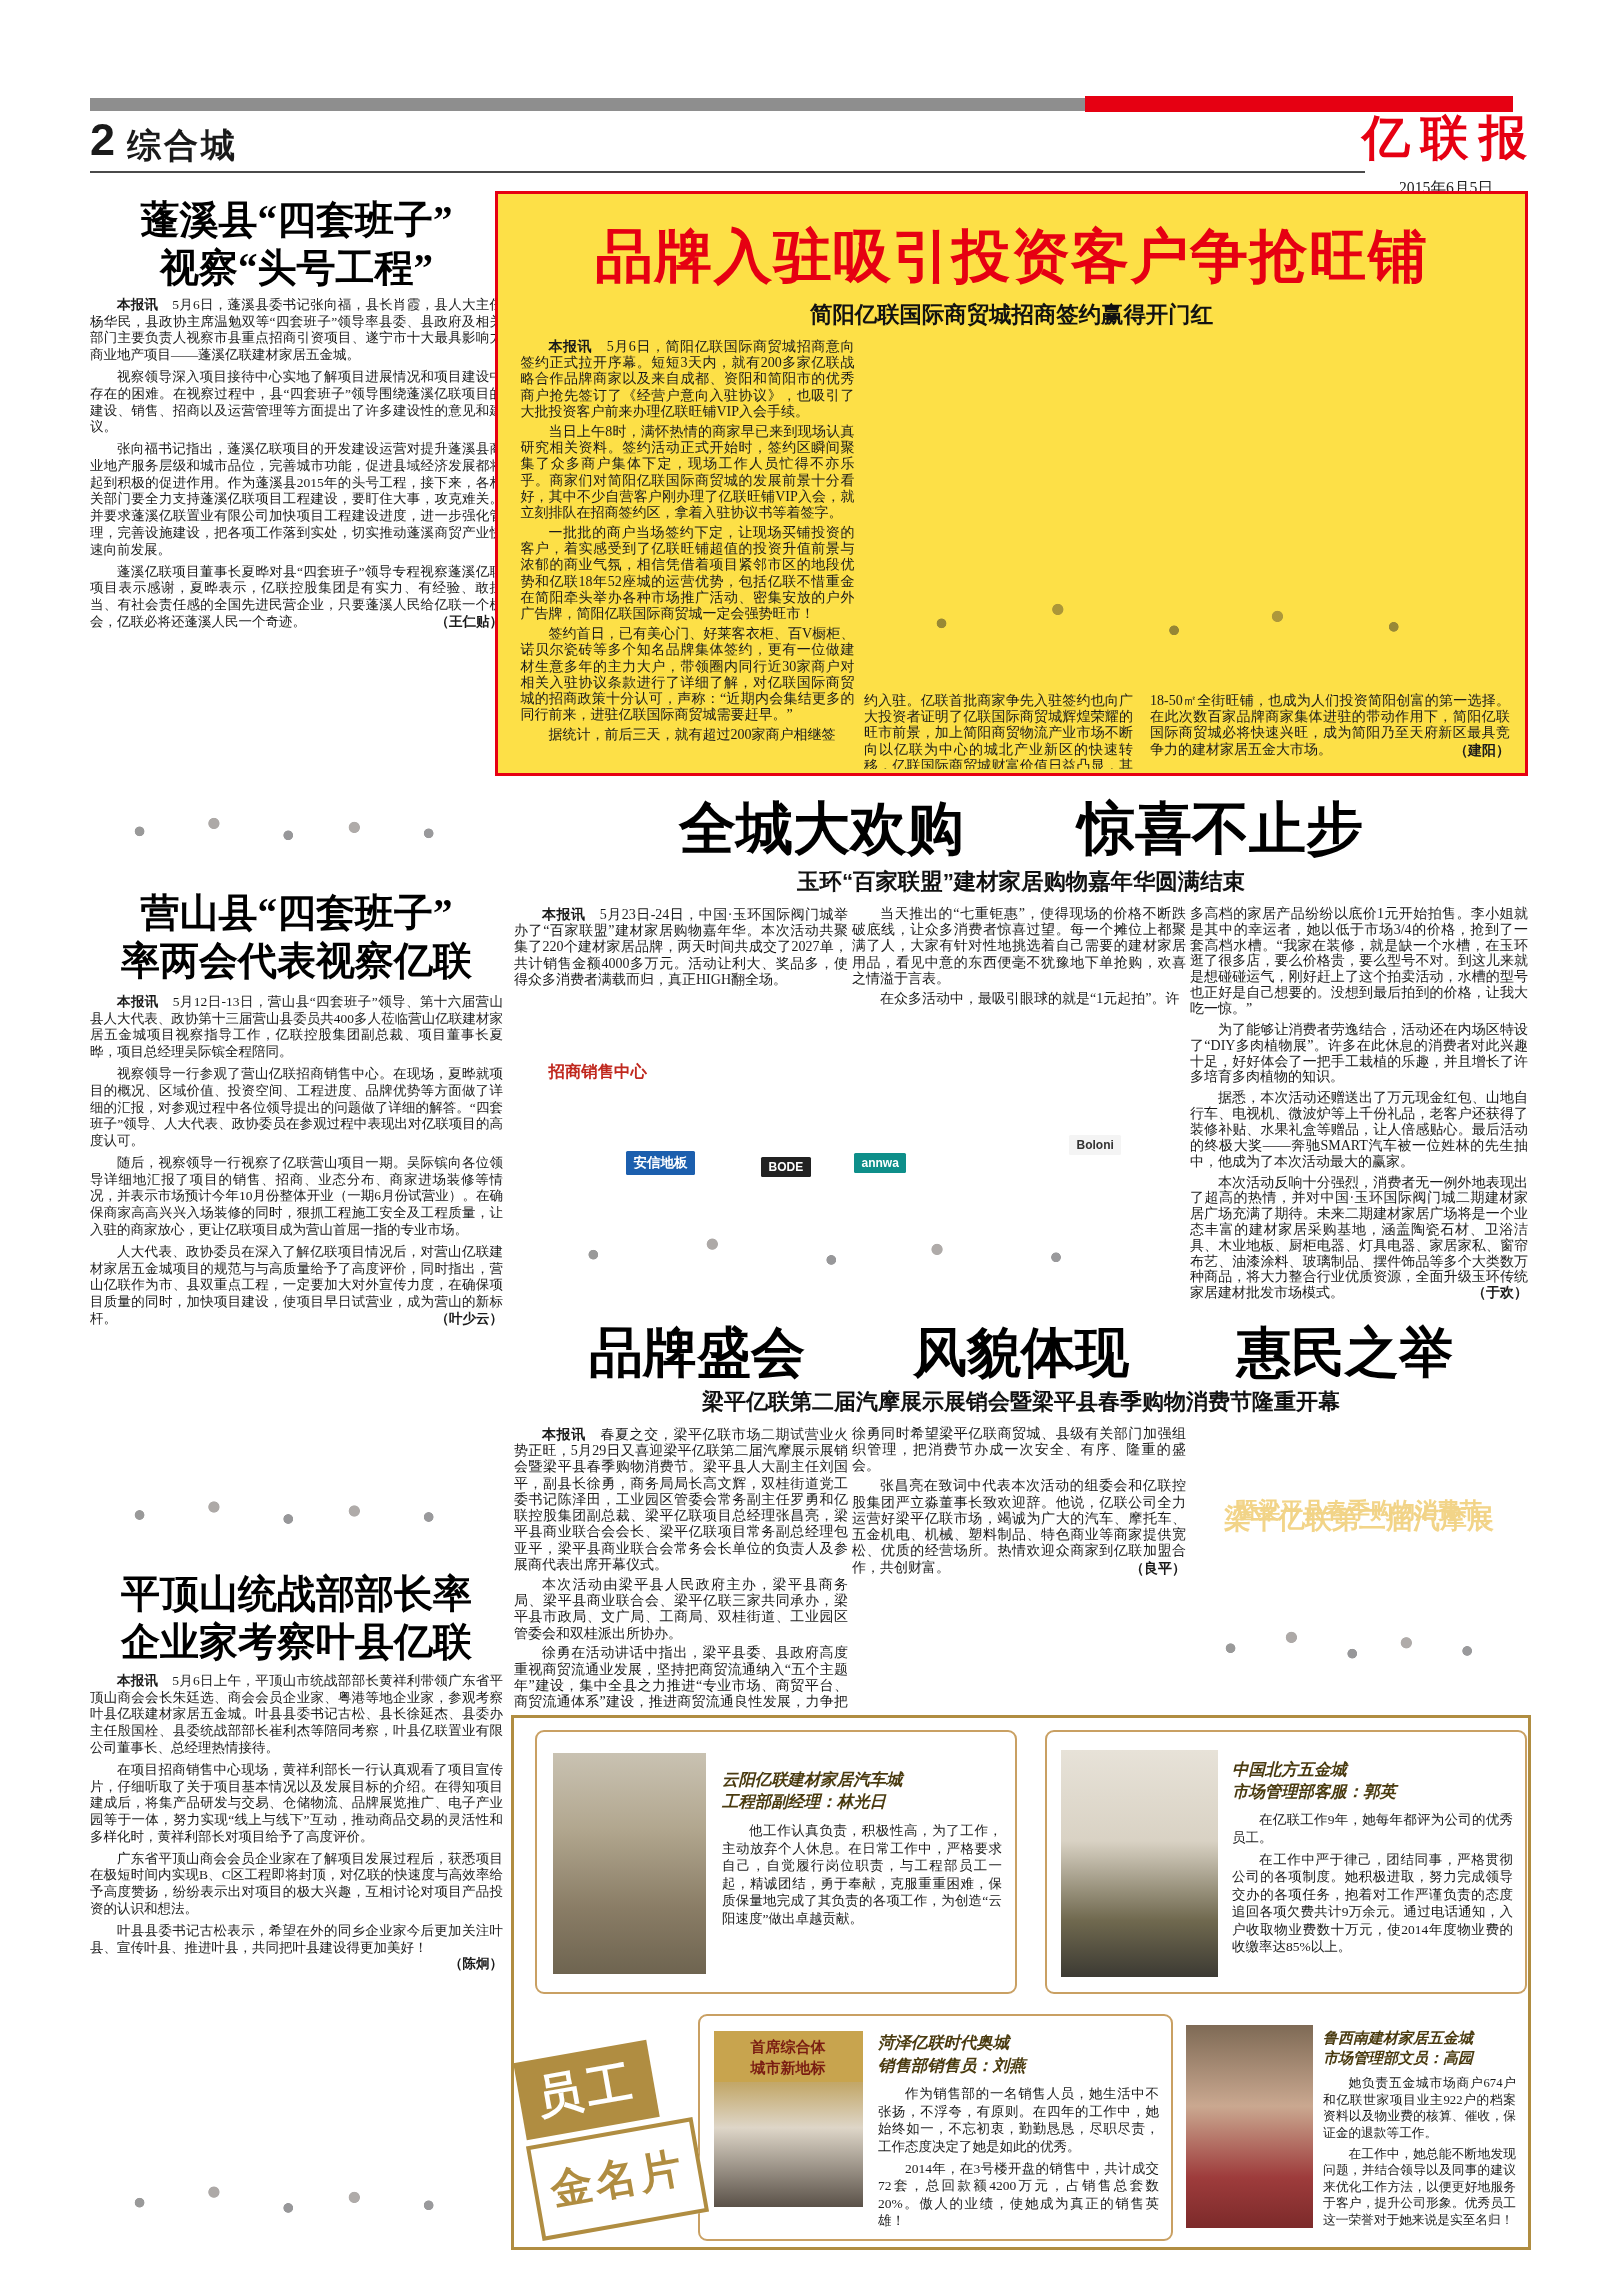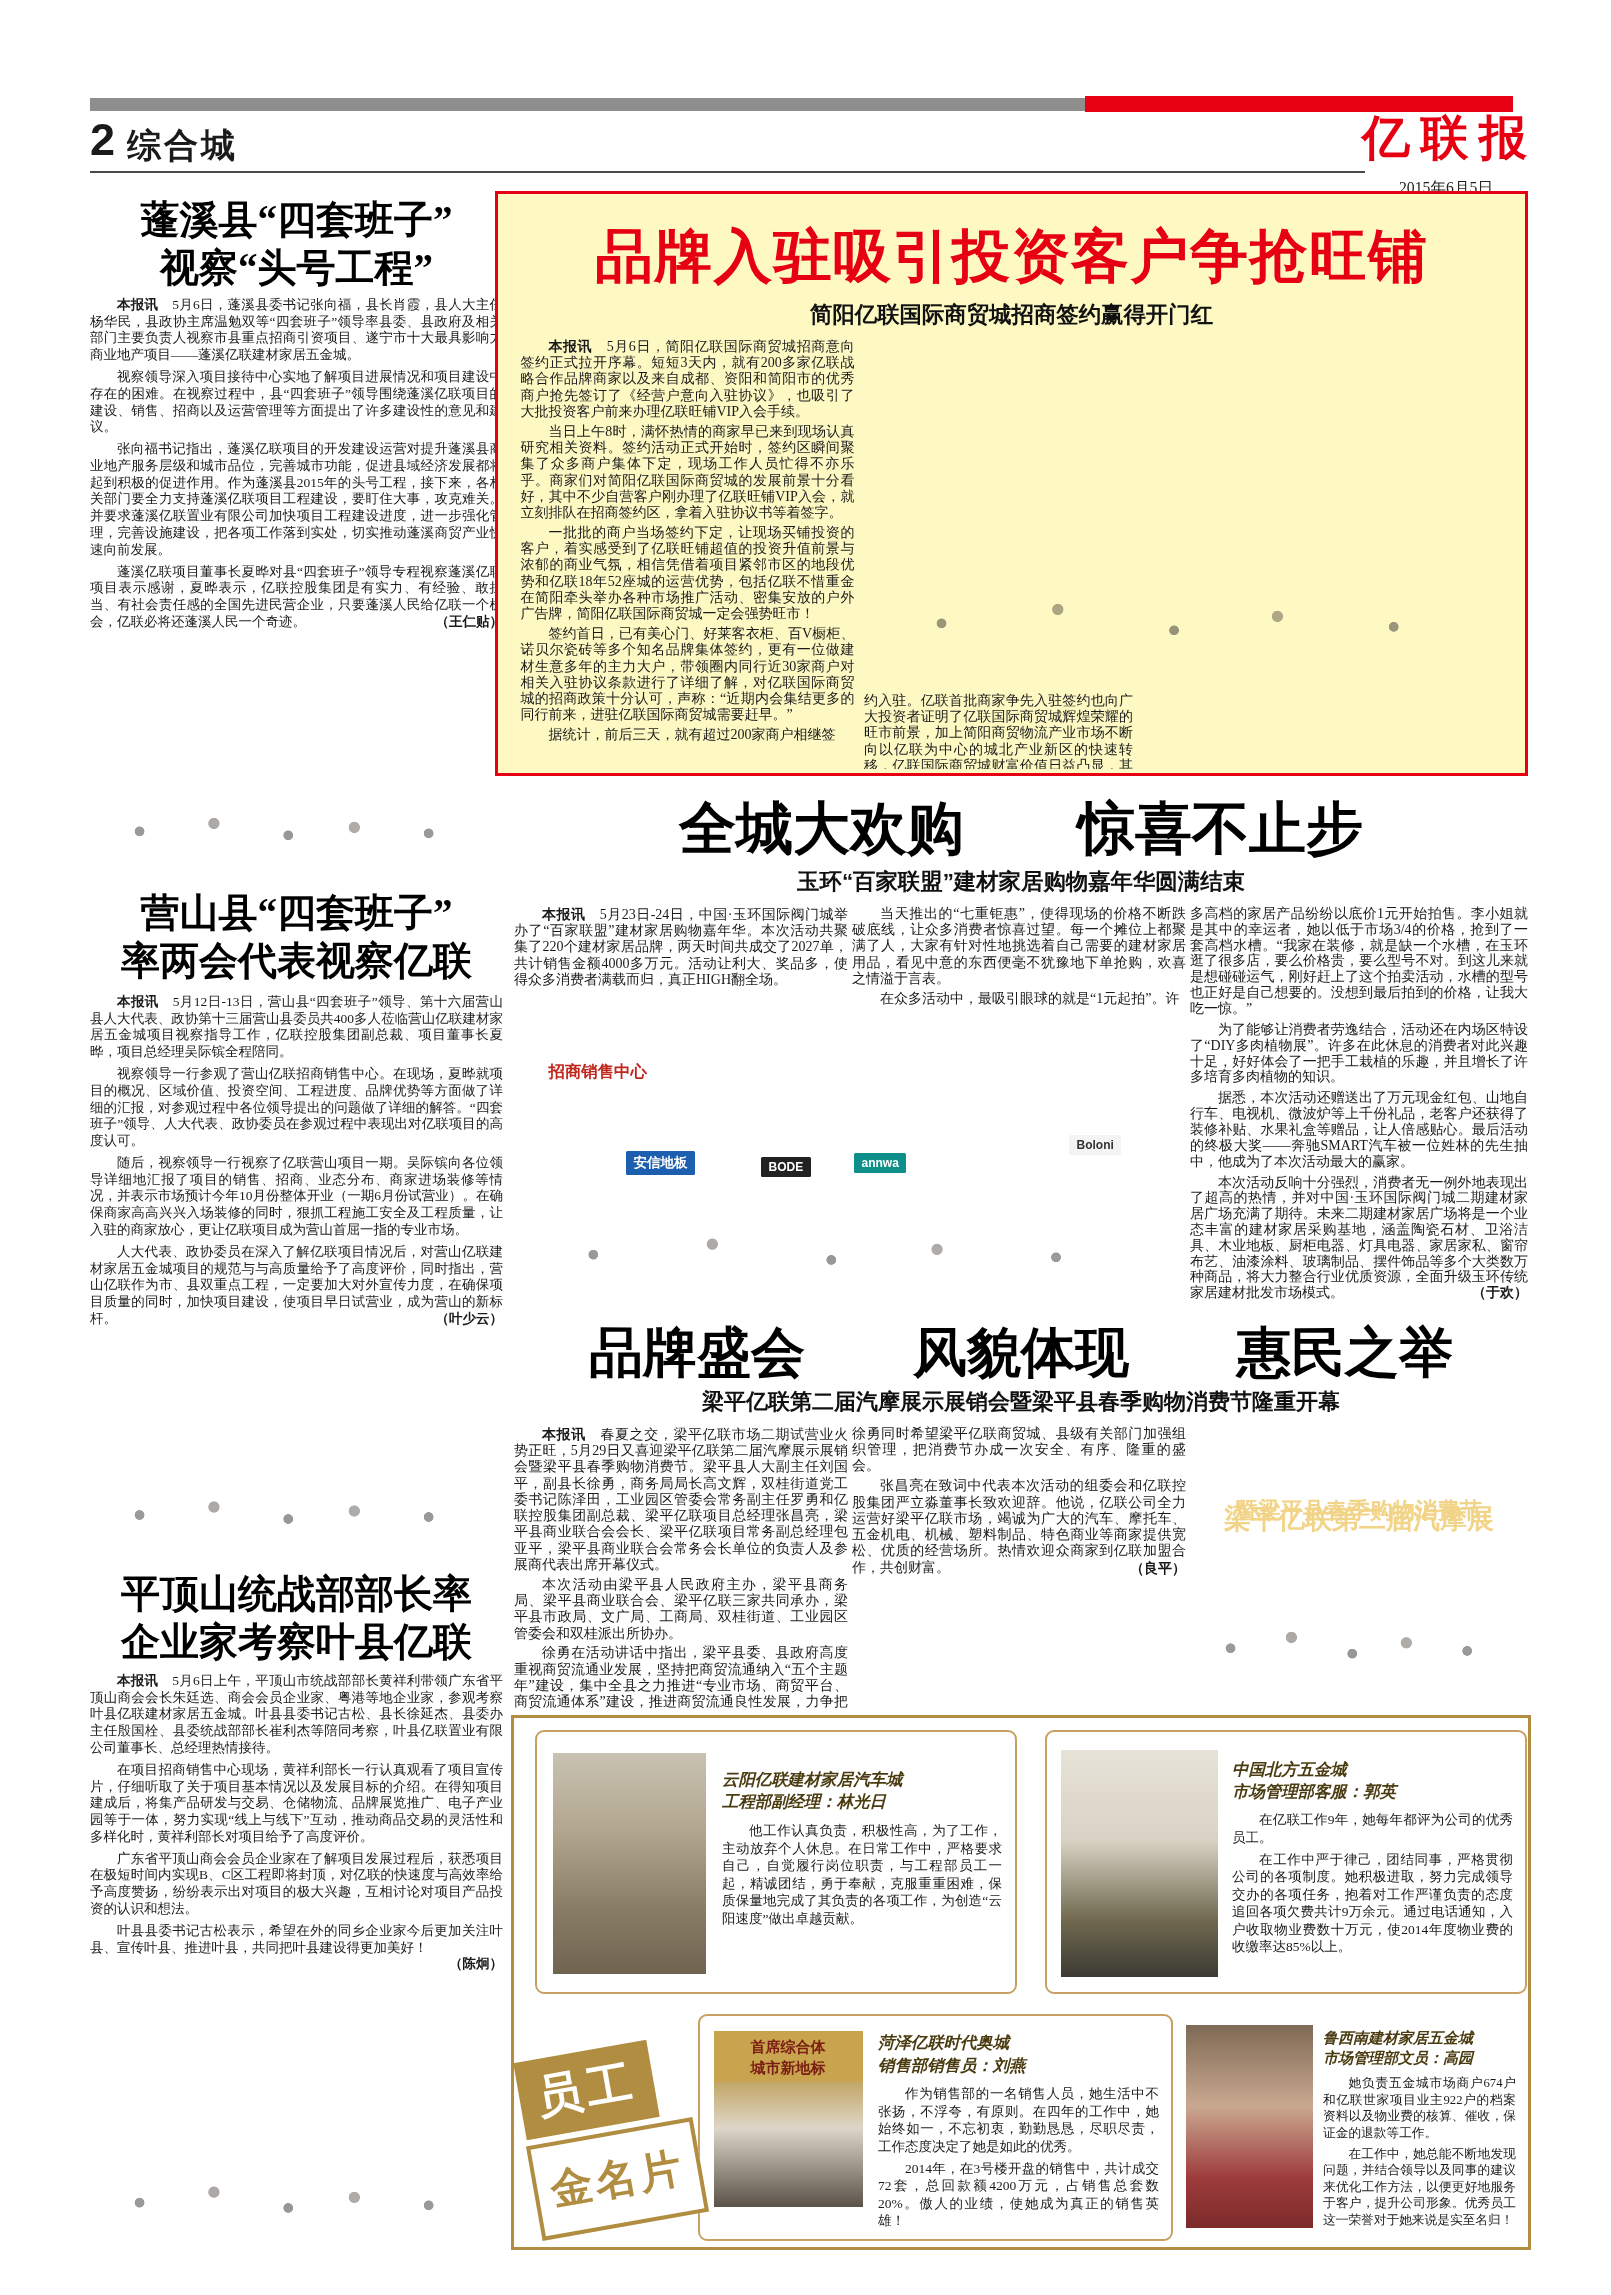--- a/index.html
+++ b/index.html
@@ -23,21 +23,21 @@
   .body-text{font-size:13.5px;line-height:1.24;text-align:justify;}
   .body-text p{margin:0 0 5.2px;text-indent:2em;}
   .tight{font-size:14px;line-height:1.16;}
   .tight p{margin:0 0 3.7px;}
   .tighter{font-size:14px;line-height:1.13;}
   .noindent{text-indent:0 !important;}
   .lead{font-family:"Liberation Sans",sans-serif;font-weight:bold;}
   .byline{float:right;font-family:"Liberation Sans",sans-serif;font-weight:bold;}
   .clip{overflow:hidden;}
   
-  .red-box{border:3.7px solid #e60012;background:#fef9c3;text-decoration:underline;}
+  .red-box{border:3.7px solid #e60012;background:#fde047;text-decoration:underline;}
   
   .photo{background:#bbb;}
   .photo-pengxi{background:linear-gradient(180deg,#6d4c30 0%,#7d5a38 35%,#8a6a45 55%,#b8a98a 75%,#d9d3c5 100%);}
   .photo-sign{background:linear-gradient(180deg,#d4d8dd 0%,#e6e2d8 22%,#c0b0a2 40%,#a08b80 55%,#a04a44 80%,#b23a38 100%);}
   .photo-yuhuan{background:linear-gradient(180deg,#dadcde 0%,#cfd0d2 35%,#b3aea6 55%,#938c83 72%,#6f6a62 100%);}
   .photo-yingshan{background:linear-gradient(180deg,#e9e7e3 0%,#d0cec9 38%,#a3a19d 62%,#b04038 86%,#8e2f28 100%);}
   .photo-liangping{background:linear-gradient(180deg,#a3292b 0%,#8e2324 55%,#7d1f1f 100%);}
   .photo-pds{background:linear-gradient(180deg,#8a3b34 0%,#c9b99e 28%,#ded5c2 55%,#b3aa9b 78%,#8f887c 100%);}
   .crowd{background-image:radial-gradient(circle at 12% 82%,rgba(30,30,30,.45) 4.5px,transparent 5.2px),
     radial-gradient(circle at 30% 78%,rgba(50,40,35,.4) 5.2px,transparent 6px),
@@ -122,20 +122,23 @@
       <p><b class="lead">本报讯</b>　<span>5月6日，简阳亿联国际商贸城招商意向签约正式拉开序幕。短短3天内，就有200多家亿联战略合作品牌商家以及来自成都、资阳和简阳市的优秀商户抢先签订了《经营户意向入驻协议》，也吸引了大批投资客户前来办理亿联旺铺VIP入会手续。</span></p>
       <p>当日上午8时，满怀热情的商家早已来到现场认真研究相关资料。签约活动正式开始时，签约区瞬间聚集了众多商户集体下定，现场工作人员忙得不亦乐乎。商家们对简阳亿联国际商贸城的发展前景十分看好，其中不少自营客户刚办理了亿联旺铺VIP入会，就立刻排队在招商签约区，拿着入驻协议书等着签字。</p>
       <p>一批批的商户当场签约下定，让现场买铺投资的客户，着实感受到了亿联旺铺超值的投资升值前景与浓郁的商业气氛，相信凭借着项目紧邻市区的地段优势和亿联18年52座城的运营优势，包括亿联不惜重金在简阳牵头举办各种市场推广活动、密集安放的户外广告牌，简阳亿联国际商贸城一定会强势旺市！</p>
       <p>签约首日，已有美心门、好莱客衣柜、百V橱柜、诺贝尔瓷砖等多个知名品牌集体签约，更有一位做建材生意多年的主力大户，带领圈内同行近30家商户对相关入驻协议条款进行了详细了解，对亿联国际商贸城的招商政策十分认可，声称：“近期内会集结更多的同行前来，进驻亿联国际商贸城需要赶早。”</p>
       <p>据统计，前后三天，就有超过200家商户相继签</p>
     </div>
     <div class="abs photo photo-sign crowd" style="left:366px;top:144px;width:646px;height:348px;"></div>
     <div class="abs body-text tight clip" style="left:366px;top:499px;width:269px;height:76px;">
       <p class="noindent">约入驻。亿联首批商家争先入驻签约也向广大投资者证明了亿联国际商贸城辉煌荣耀的旺市前景，加上简阳商贸物流产业市场不断向以亿联为中心的城北产业新区的快速转移，亿联国际商贸城财富价值日益凸显，其主推的</p>
     </div>
+    <div class="abs body-text tight clip" style="left:652px;top:499px;width:360px;height:76px;">
+      <p class="noindent"><span>18-50㎡全街旺铺，也成为人们投资简阳创富的第一选择。在此次数百家品牌商家集体进驻的带动作用下，简阳亿联国际商贸城必将快速兴旺，成为简阳乃至天府新区最具竞争力的建材家居五金大市场。</span><span class="byline">（建阳）</span></p>
+    </div>
   </div>
 
   <div class="abs hl-sans" style="left:514px;top:791px;width:1014px;font-size:57px;">全城大欢购　　惊喜不止步</div>
   <div class="abs subhead" style="left:514px;top:866px;width:1014px;">玉环“百家联盟”建材家居购物嘉年华圆满结束</div>
   <div class="abs body-text tight clip" style="left:514px;top:906px;width:334px;height:118px;">
     <p><b class="lead">本报讯</b>　<span>5月23日-24日，中国·玉环国际阀门城举办了“百家联盟”建材家居购物嘉年华。本次活动共聚集了220个建材家居品牌，两天时间共成交了2027单，共计销售金额4000多万元。活动让利大、奖品多，使得众多消费者满载而归，真正HIGH翻全场。</span></p>
   </div>
   <div class="abs body-text tight clip" style="left:852px;top:906px;width:334px;height:118px;">
     <p>当天推出的“七重钜惠”，使得现场的价格不断跌破底线，让众多消费者惊喜过望。每一个摊位上都聚满了人，大家有针对性地挑选着自己需要的建材家居用品，看见中意的东西便毫不犹豫地下单抢购，欢喜之情溢于言表。</p>
     <p>在众多活动中，最吸引眼球的就是“1元起拍”。许</p>

